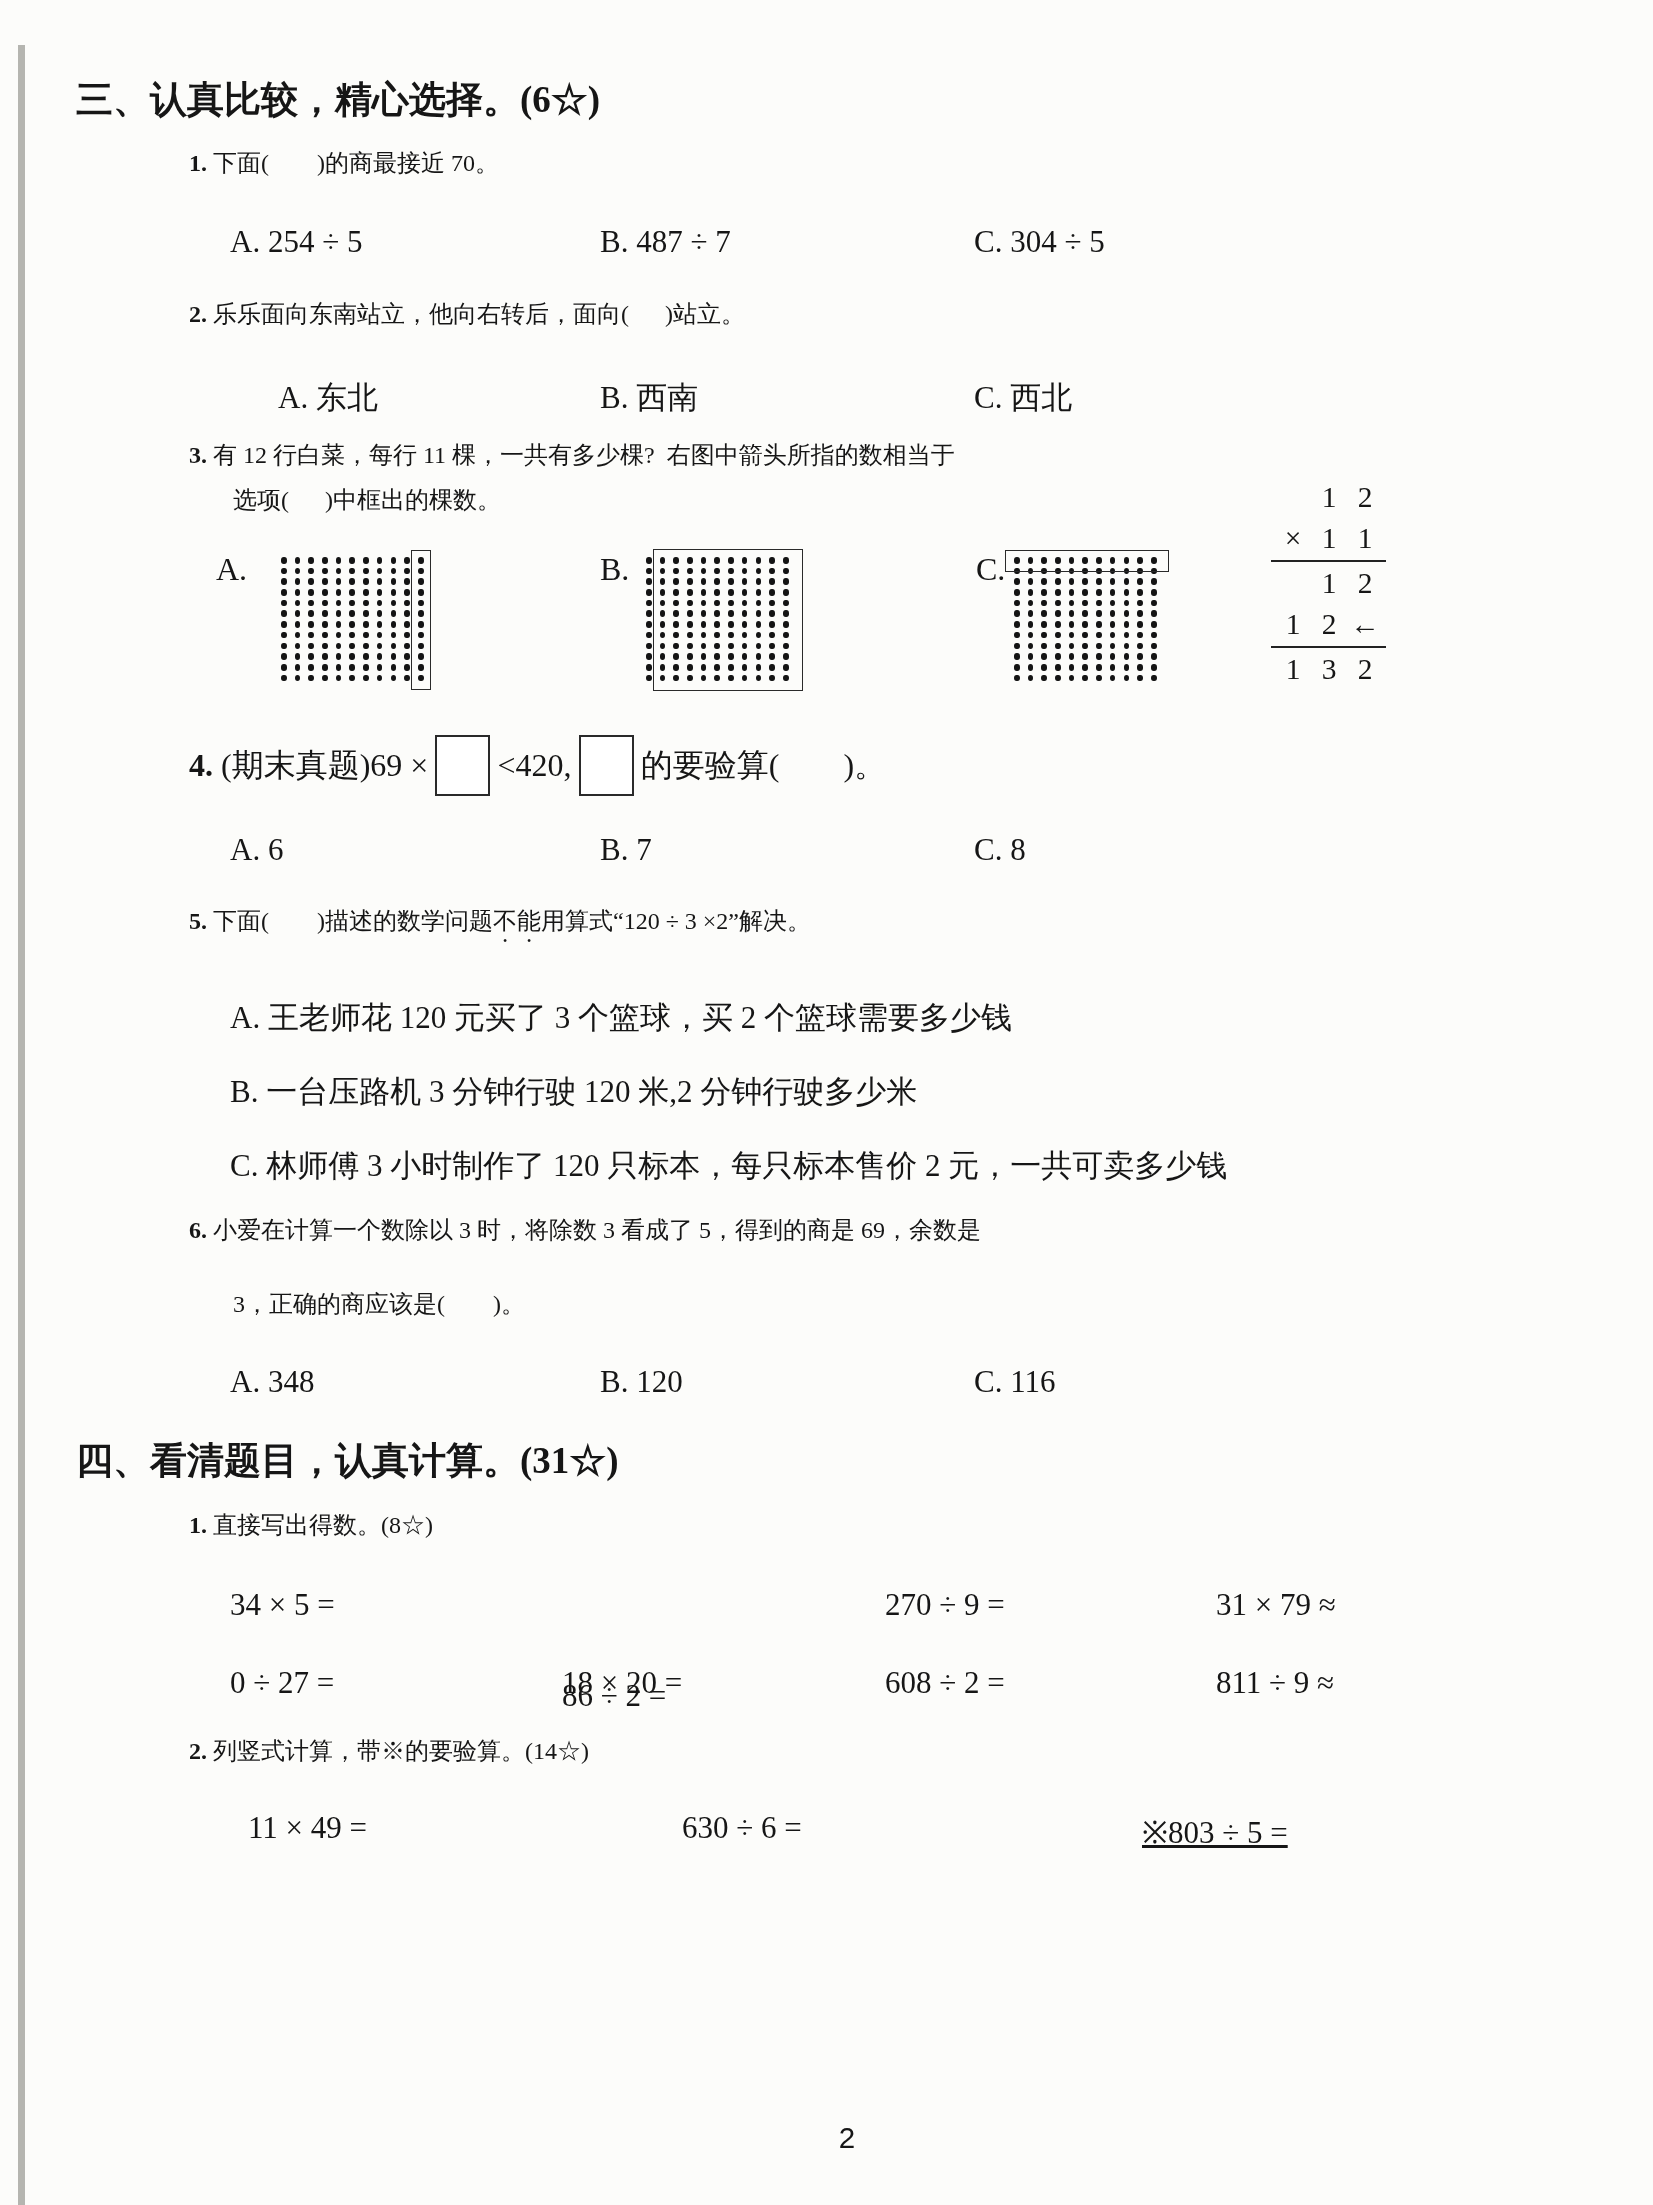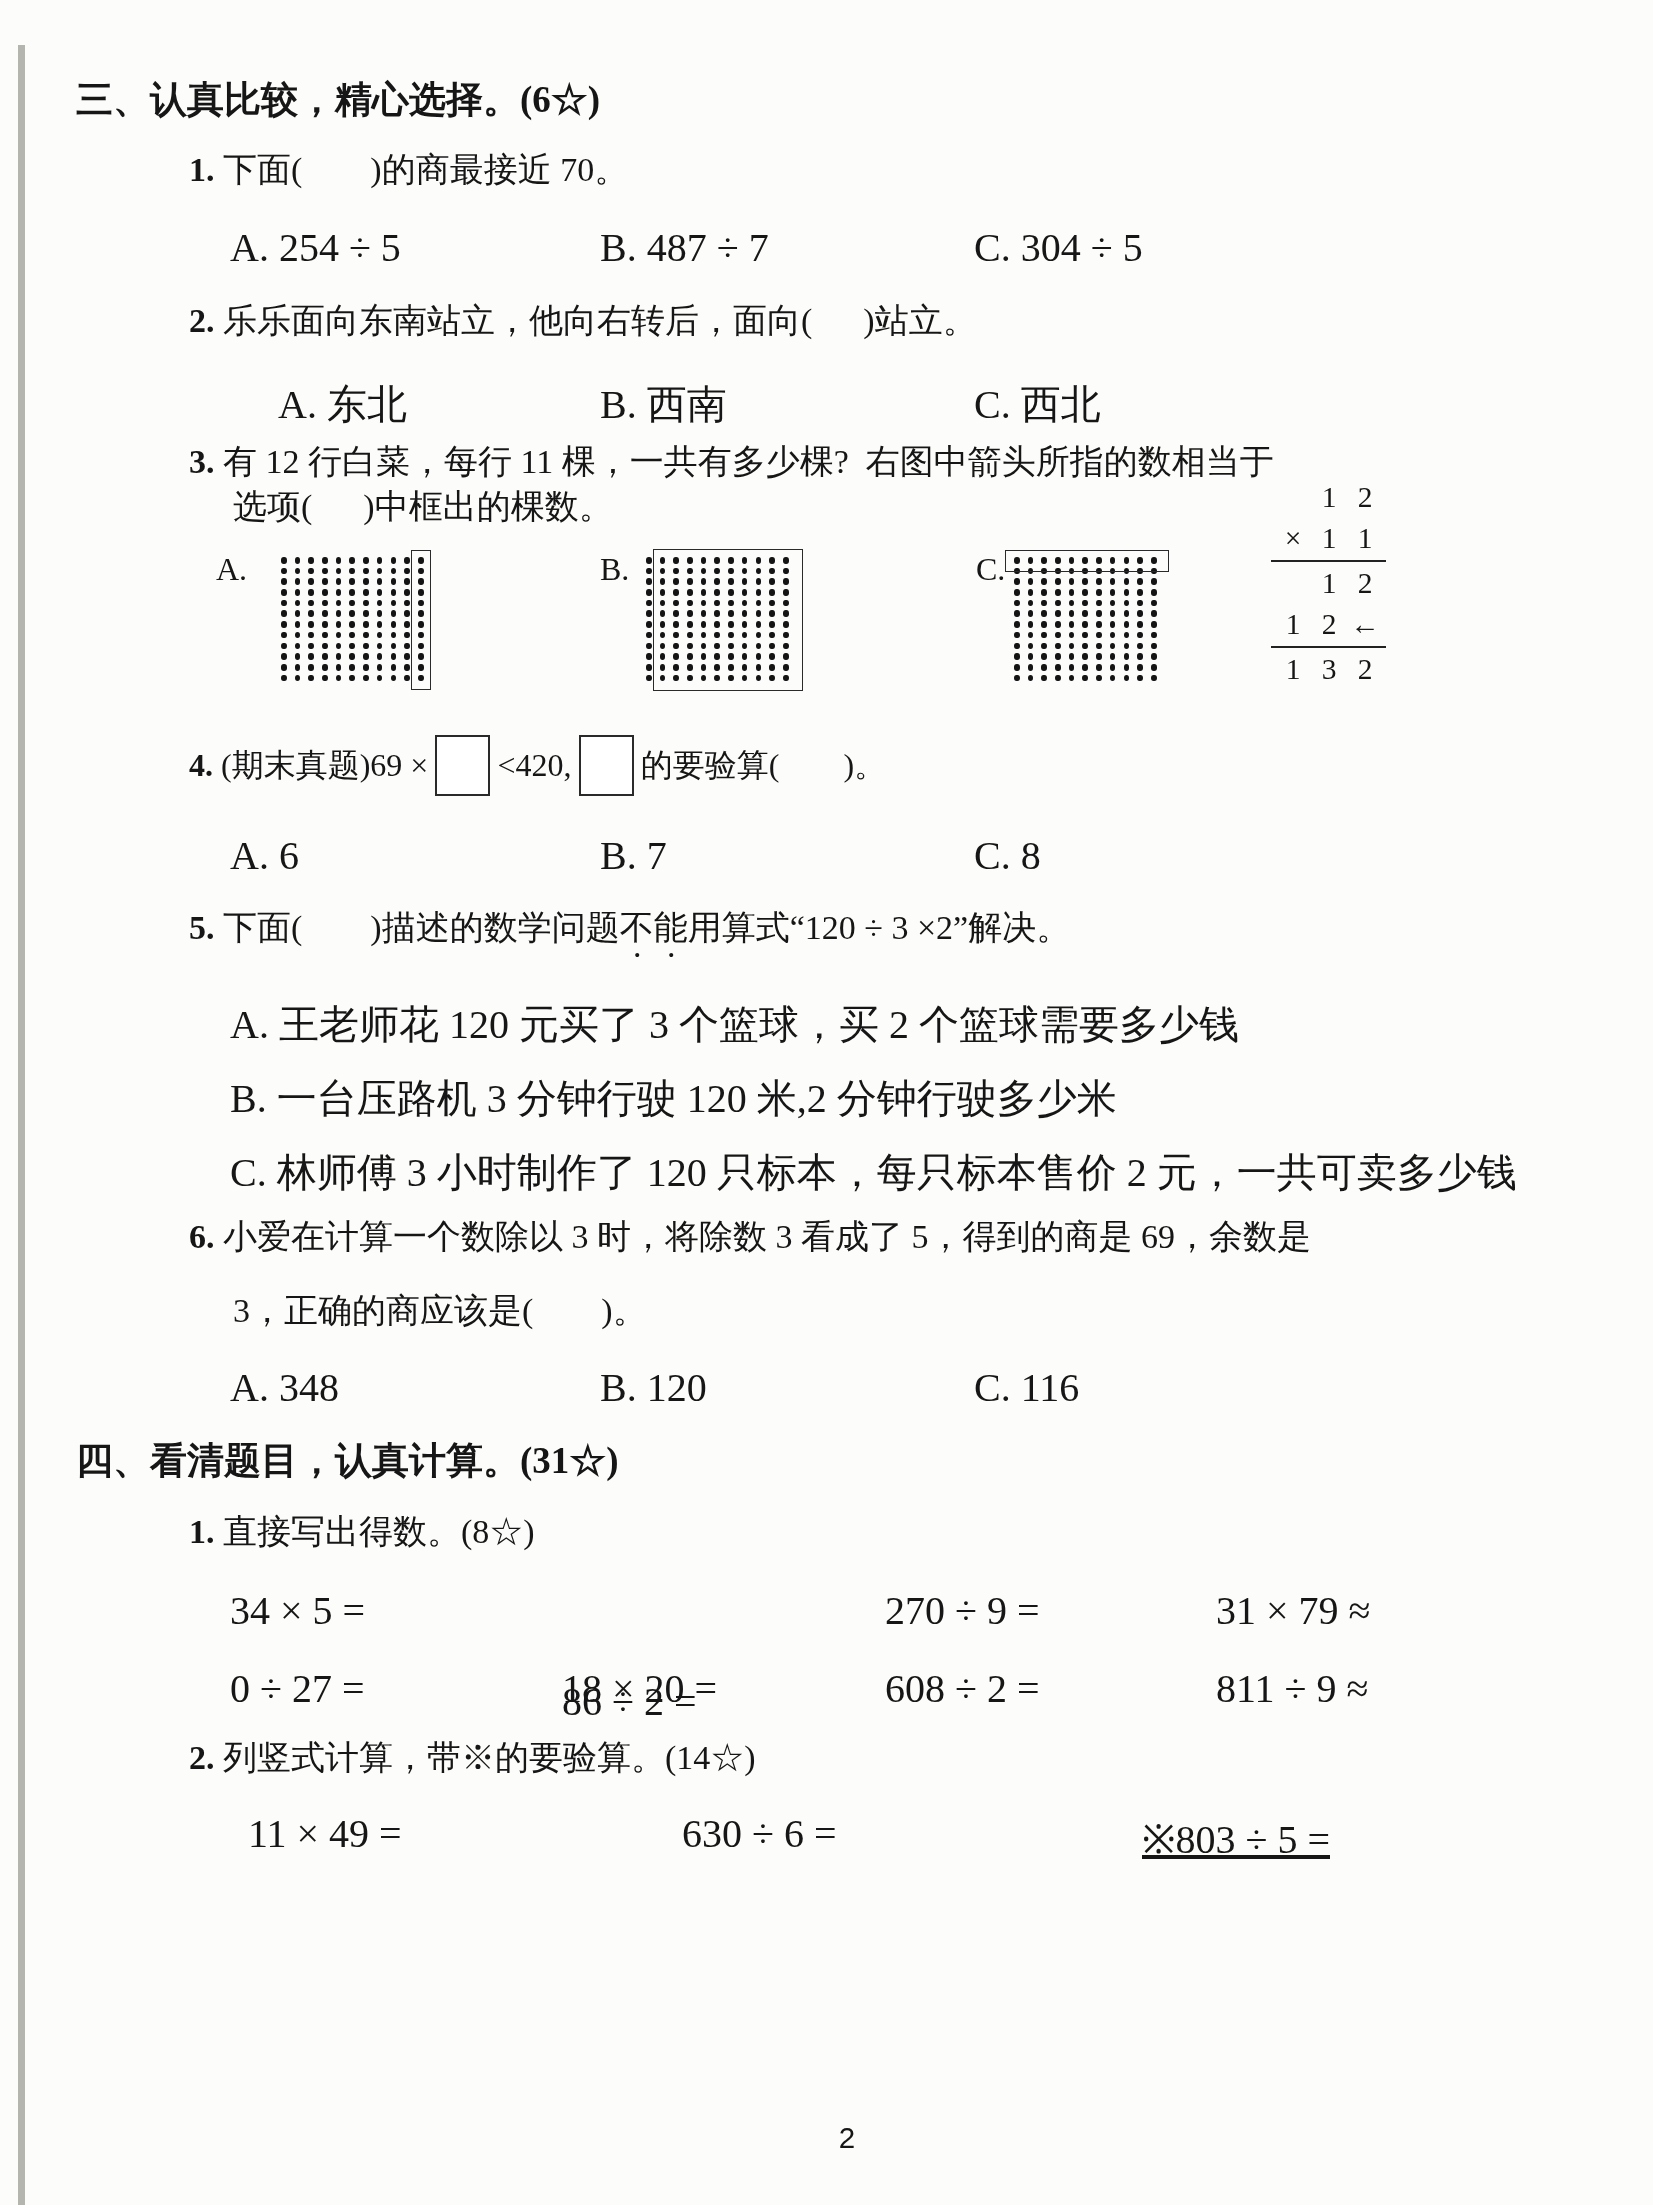--- a/index.html
+++ b/index.html
@@ -1,22 +1,22 @@
 <!DOCTYPE html>
 <html style="font-size:8.1px"><head>
 <meta charset="utf-8">
 <style>
   html,body{margin:0;padding:0;}
   .page{position:relative;width:1654px;height:2205px;background:#fcfcfa;overflow:hidden;
         font-family:"Liberation Serif","DejaVu Serif",serif;color:#161616;padding-left:40px;}
   .scan-edge{position:absolute;left:18.3px;top:45px;width:6.6px;height:2160px;background:#b5b5b0;}
-  .line{position:absolute;white-space:pre;font-size:34px;line-height:1.15;}
+  .line{position:absolute;white-space:pre;font-size:24px;line-height:1.15;}
   .sec-title{font-size:37px;font-weight:700;white-space:pre;position:absolute;}
   .qnum{font-weight:700;}
-  .opt{position:absolute;font-size:40px;white-space:pre;}
+  .opt{position:absolute;font-size:31px;white-space:pre;}
   .emph{-webkit-text-emphasis:filled dot;-webkit-text-emphasis-position:under;
         text-emphasis:filled dot;text-emphasis-position:under right;}
   
   .q4-line{position:absolute;left:189px;top:732px;display:flex;align-items:center;height:67px;white-space:pre;font-size:32px;}
   .fillbox{width:51px;height:57px;border:2px solid #2a2a2a;margin:0 7.1px;flex:0 0 auto;background:#fff;}
   
   .dotgrid{position:absolute;display:grid;grid-template-columns:repeat(11,13.7px);grid-auto-rows:10.7px;}
   .dot{width:5.6px;height:6.6px;background:#141414;border-radius:50%;margin:auto;}
   .gridbox{position:absolute;border:1.5px solid #2a2a2a;}
   .gridbox.last-col{left:134px;top:-5.1px;width:18.3px;height:138px;}

